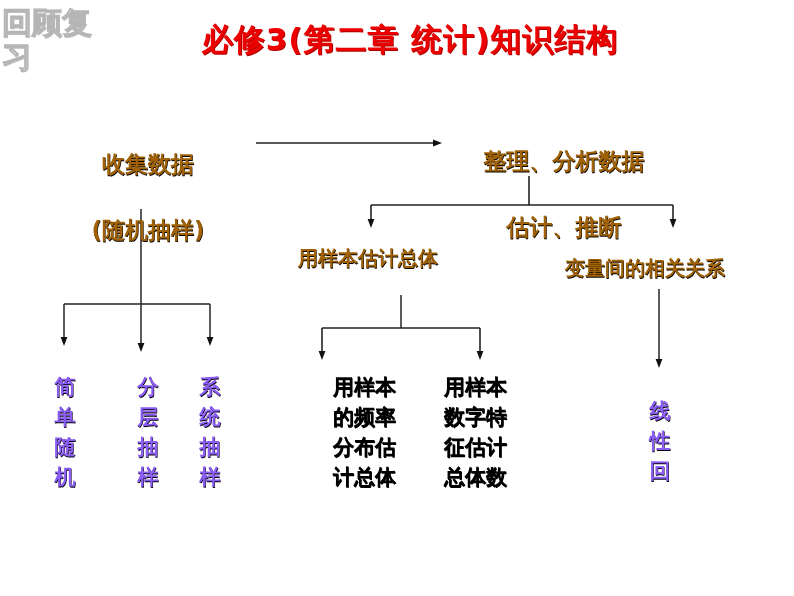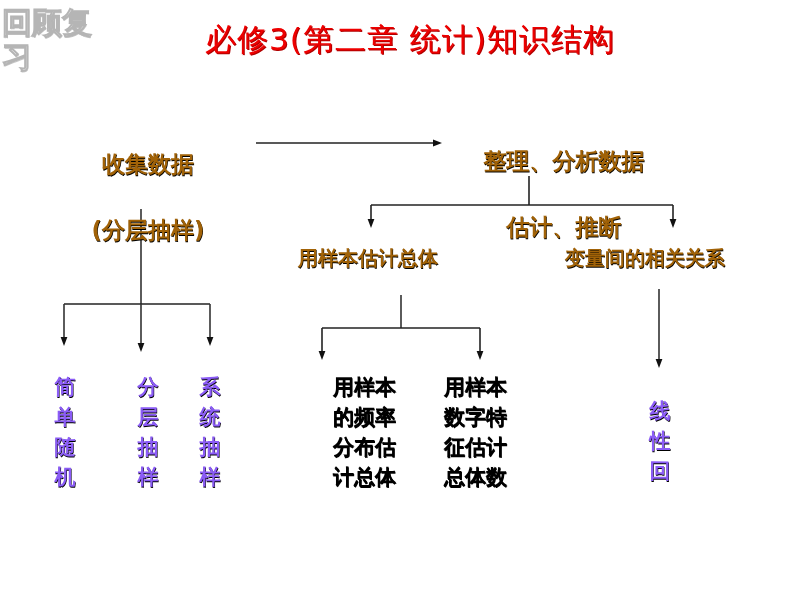--- a/index.html
+++ b/index.html
@@ -36,21 +36,21 @@
   }
   
   .title {
     position: absolute;
     left: 130px;
     top: 20px;
     width: 560px;
     text-align: center;
     font-size: 31px;
     line-height: 38px;
-    font-weight: 400;
+    font-weight: 700;
     color: #ee0000;
     letter-spacing: 1px;
     text-shadow: 1px 1px 0 #b00000;
     font-family: "DejaVu Sans", "Liberation Sans", sans-serif;
     white-space: nowrap;
   }
   
   .node {
     position: absolute;
     color: #a16207;
@@ -156,31 +156,31 @@
 
   <div class="conn" style="left:648px; top:285px; width:24px; height:88px;">
     <svg width="24" height="88" viewBox="0 0 24 88">
       <line x1="11" y1="4" x2="11" y2="76" stroke="#333333" stroke-width="1.6"></line>
       <polygon points="11,83 7.6,74 14.4,74" fill="#111111"></polygon>
     </svg>
   </div>
 
   <div class="node h1lvl" style="left:58px; top:115px; width:180px;">
     <div>收集数据</div>
-    <div>(分层抽样)</div>
+    <div>(随机抽样)</div>
   </div>
 
   <div class="node h2lvl" style="left:258px; top:245px; width:220px;">用样本估计总体</div>
 
   <div class="node h1lvl" style="left:434px; top:112px; width:260px;">
     <div>整理、分析数据</div>
     <div>估计、推断</div>
   </div>
 
-  <div class="node h2lvl" style="left:510px; top:245px; width:270px;">变量间的相关关系</div>
+  <div class="node h2lvl" style="left:510px; top:255px; width:270px;">变量间的相关关系</div>
 
   <div class="vnode" style="left:52px; top:372px;">简单随机抽样</div>
 
   <div class="vnode" style="left:135px; top:372px;">分层抽样</div>
 
   <div class="vnode" style="left:197px; top:372px;">系统抽样</div>
 
   <div class="wnode" style="left:289px; top:372px;margin-left:44px;">用样本的频率分布估计总体分布</div>
 
   <div class="wnode" style="left:444px; top:372px;">用样本数字特征估计总体数字特征</div>

